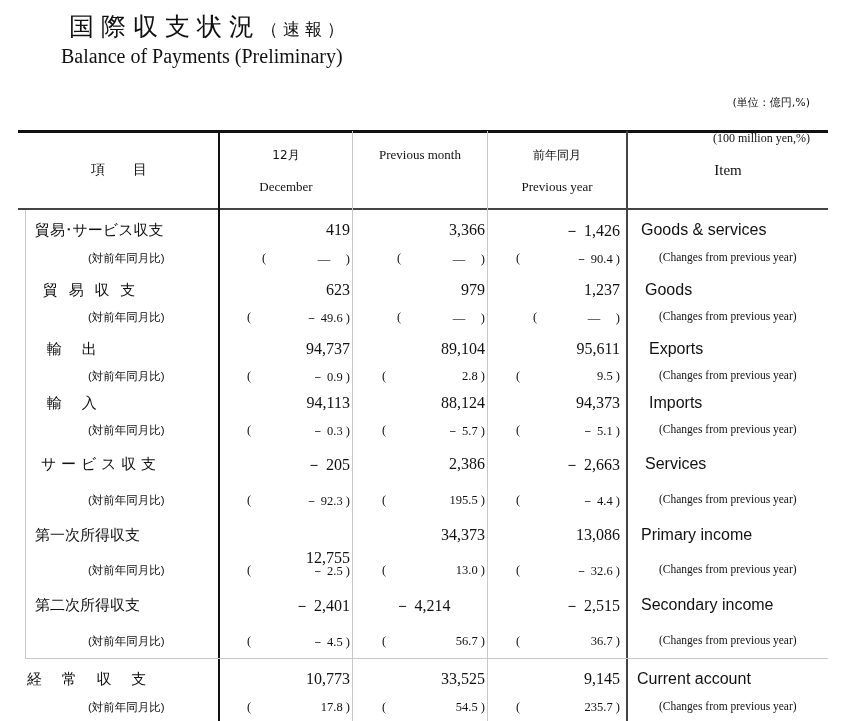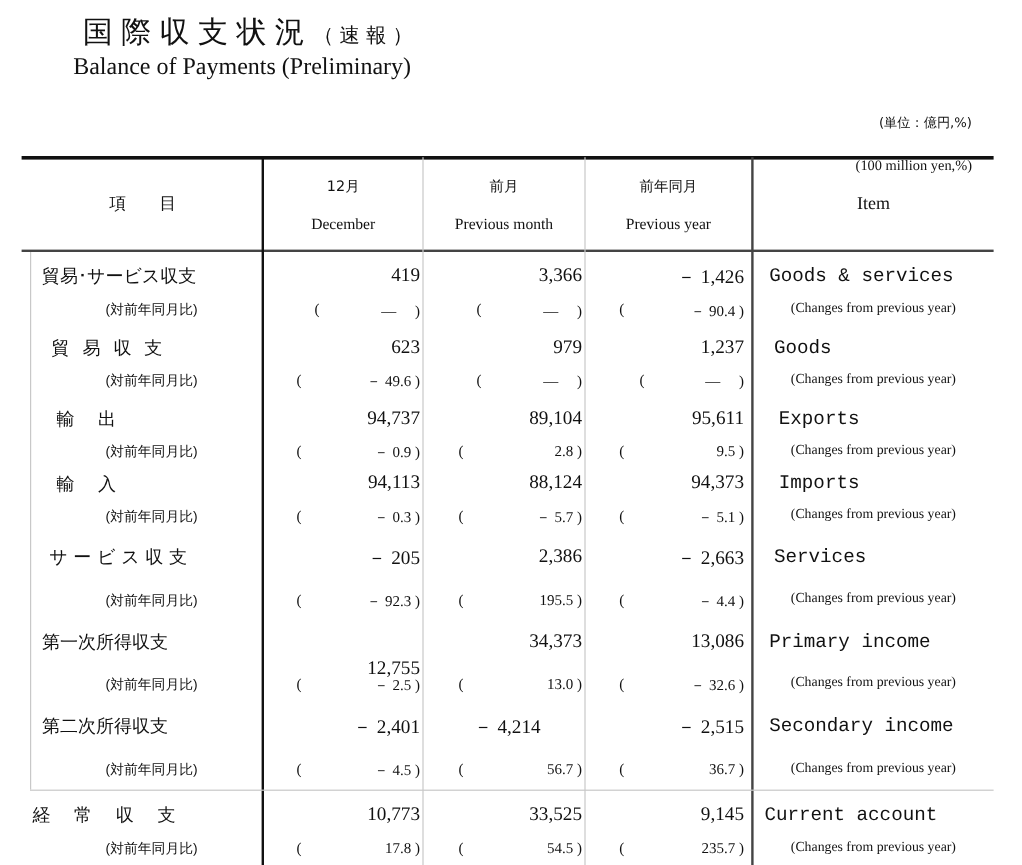--- a/index.html
+++ b/index.html
@@ -16,21 +16,21 @@
   .hline { position:absolute; background:#222; }
   .vline { position:absolute; }
   .hdr { position:absolute; text-align:center; font-size:13px; font-family:"Liberation Serif",serif; }
   .hdr .jp { font-family:"DejaVu Sans","Liberation Sans",sans-serif; font-size:12px; display:block; height:32px; }
   .row-label { position:absolute; font-family:"DejaVu Sans","Liberation Sans",sans-serif; font-size:15px; white-space:pre; }
   .sub-label { position:absolute; left:88px; font-family:Liberation Sans, sans-serif; font-size:11.5px; }
   .num { position:absolute; text-align:right; font-family:"Liberation Serif",serif; font-size:16px; }
   .pct { position:absolute; font-family:"Liberation Serif",serif; font-size:12.5px; }
   .pct .open { position:absolute; left:0; }
   .pct .val { position:absolute; right:0; text-align:right; white-space:pre; }
-  .en-label { position:absolute; font-family:Liberation Mono, monospace; font-size:16px; }
+  .en-label { position:absolute; font-family:Liberation Sans, sans-serif; font-size:16px; }
   .en-sub { position:absolute; left:659px; font-family:"Liberation Serif",serif; font-size:11.5px; }
 </style>
 </head>
 <body>
 
 <div class="title-jp">
   <span>国際収支状況</span><span class="sub">（速報）</span>
 </div>
 <div class="title-en">Balance of Payments (Preliminary)</div>
 
@@ -45,21 +45,20 @@
 <div class="vline" style="left:626px; top:131px; width:2px; height:590px; background:#444;"></div>
 <div class="vline" style="left:25px; top:210px; width:1px; height:448px; background:#c8c8c8;"></div>
 <div class="hline" style="left:25px; top:658px; width:803px; height:1px; background:#c8c8c8;"></div>
 
 <div class="hdr" style="left:20px; top:161px; width:198px; font-family:'DejaVu Sans',sans-serif; font-size:14px;">項　　目</div>
 <div class="hdr" style="left:220px; top:147px; width:132px;">
   <span class="jp">12月</span>
   <span>December</span>
 </div>
 <div class="hdr" style="left:353px; top:147px; width:134px;">
-  <span class="jp">前月</span>
   <span>Previous month</span>
 </div>
 <div class="hdr" style="left:488px; top:147px; width:138px;">
   <span class="jp">前年同月</span>
   <span>Previous year</span>
 </div>
 <div class="hdr" style="left:628px; top:162px; width:200px; font-size:15px;">Item</div>
 
 <div class="row-label" style="left:35px; top:221px;">貿易･サービス収支</div>
 <div class="num" style="left:230px; width:120px; top:221px;">419</div>

